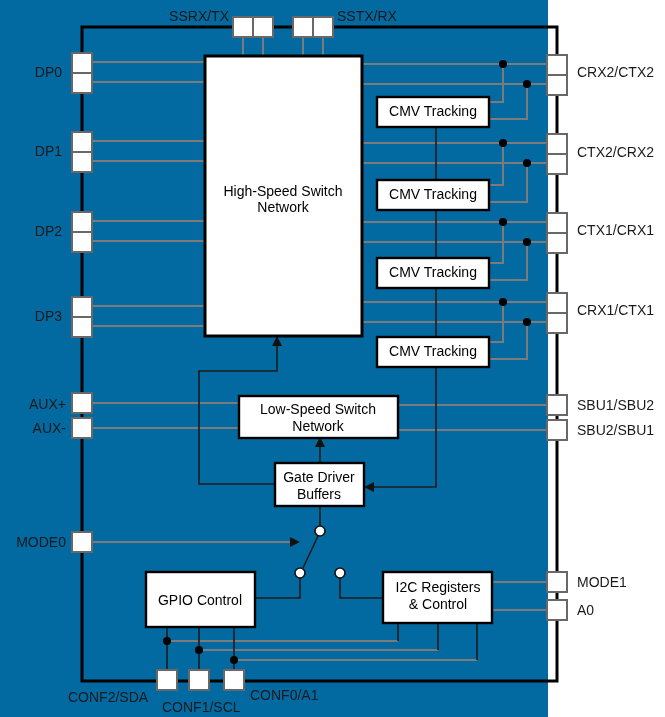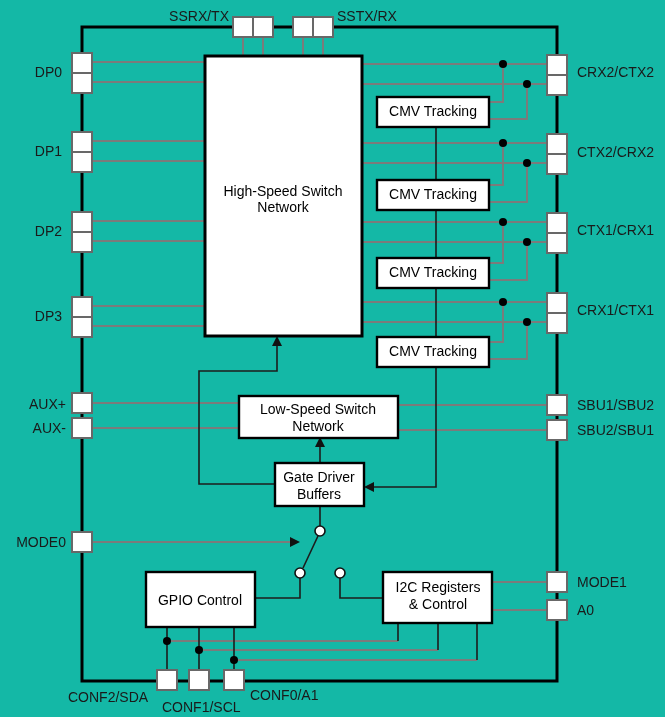--- a/index.html
+++ b/index.html
@@ -1,16 +1,16 @@
 <!DOCTYPE html>
 <html><head>
 <meta charset="utf-8">
 <style>
   html,body{margin:0;padding:0;background:#ffffff;}
-  .stage{width:665px;height:717px;position:relative;background:#14b8a6;}
+  .stage{width:548px;height:717px;position:relative;background:#0369a1;}
   svg{display:block;}
   text{font-family:"Liberation Sans",sans-serif;font-size:14px;fill:#1a1a1a;}
   .net{stroke:#7b7b7b;stroke-width:2;fill:none;}
   .ctl{stroke:#1c1c1c;stroke-width:1.6;fill:none;}
   .pinbox{fill:#ffffff;stroke:#686868;stroke-width:2;}
   .block{fill:#ffffff;stroke:#000000;stroke-width:2.4;}
   .bigblock{fill:#ffffff;stroke:#000000;stroke-width:3;}
   .outline{fill:none;stroke:#000000;stroke-width:3;}
   .dot{fill:#000000;stroke:none;}
   .sw{fill:#ffffff;stroke:#111111;stroke-width:1.6;}

